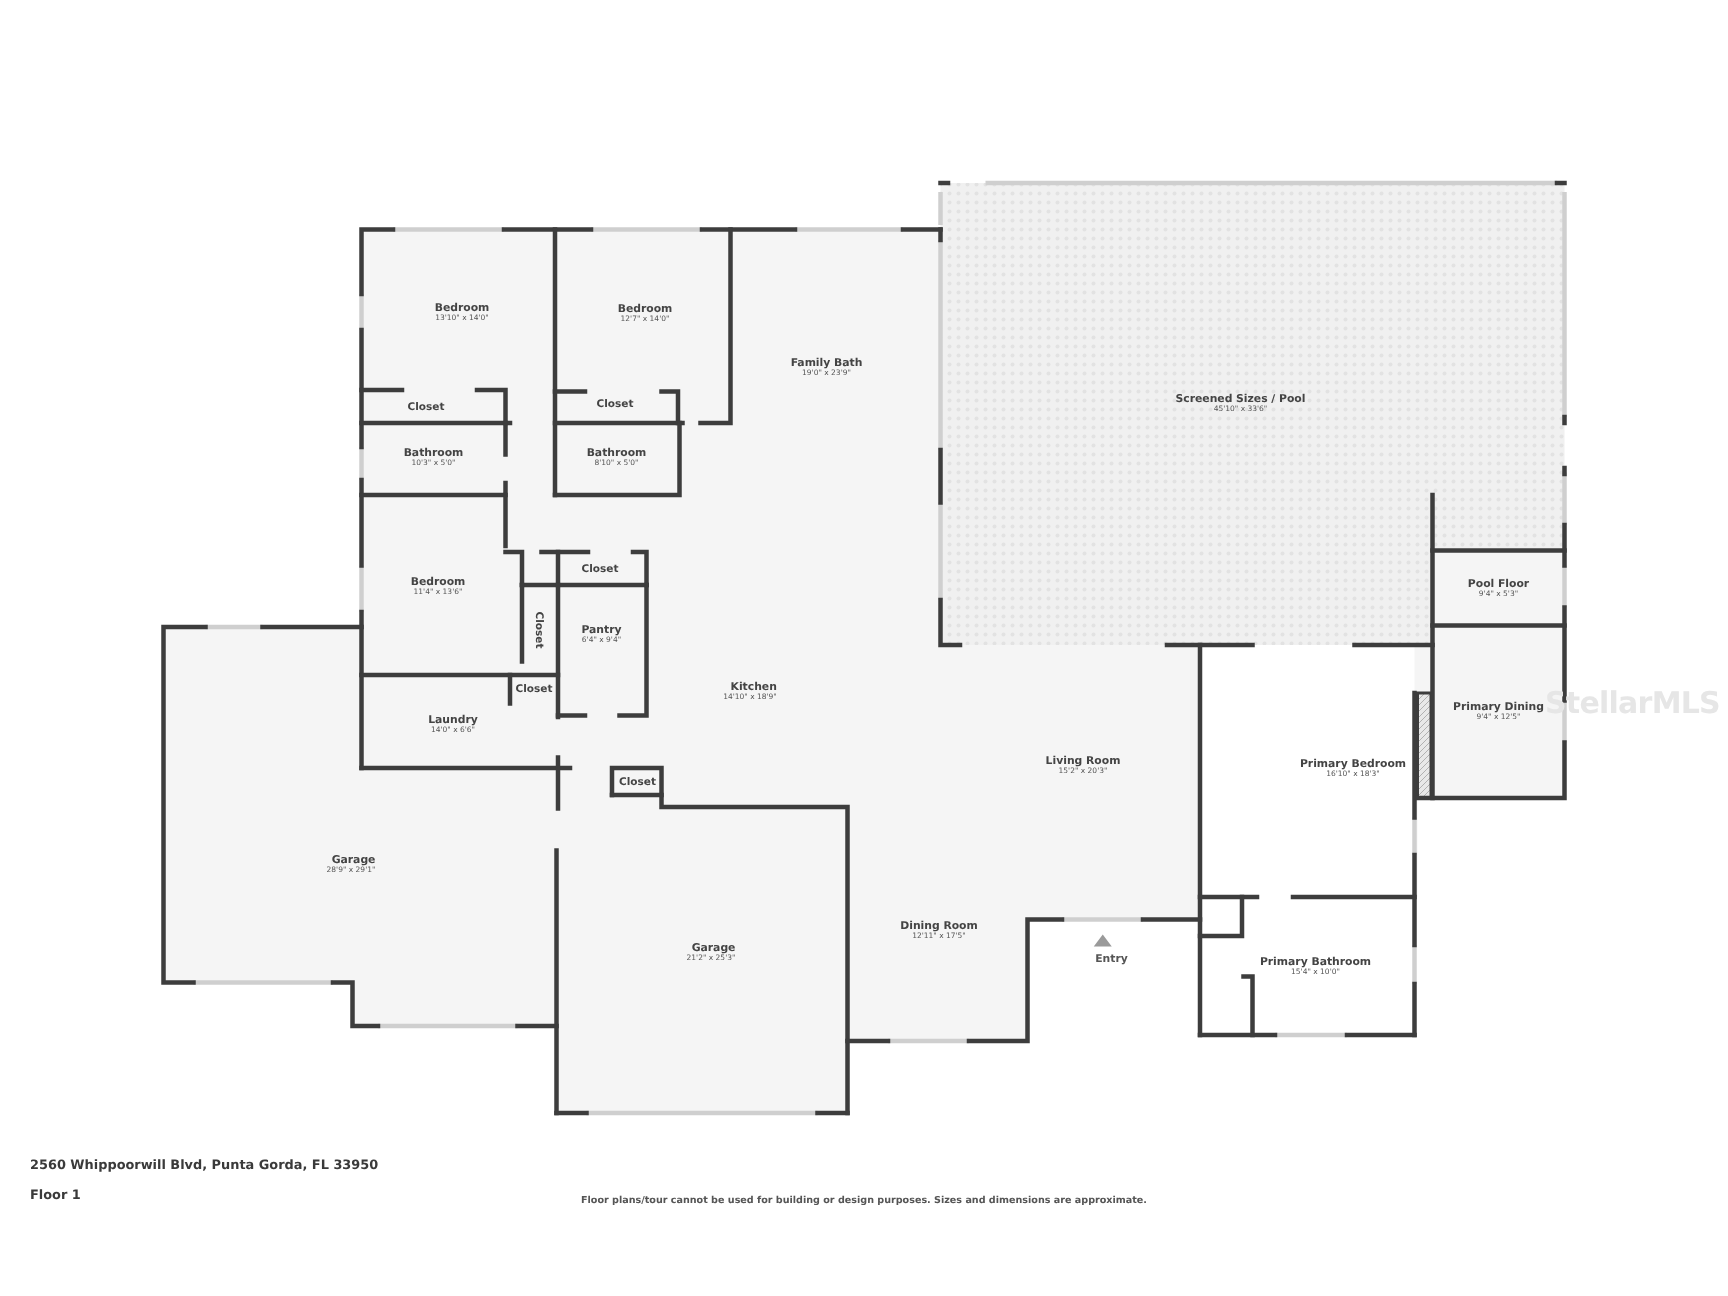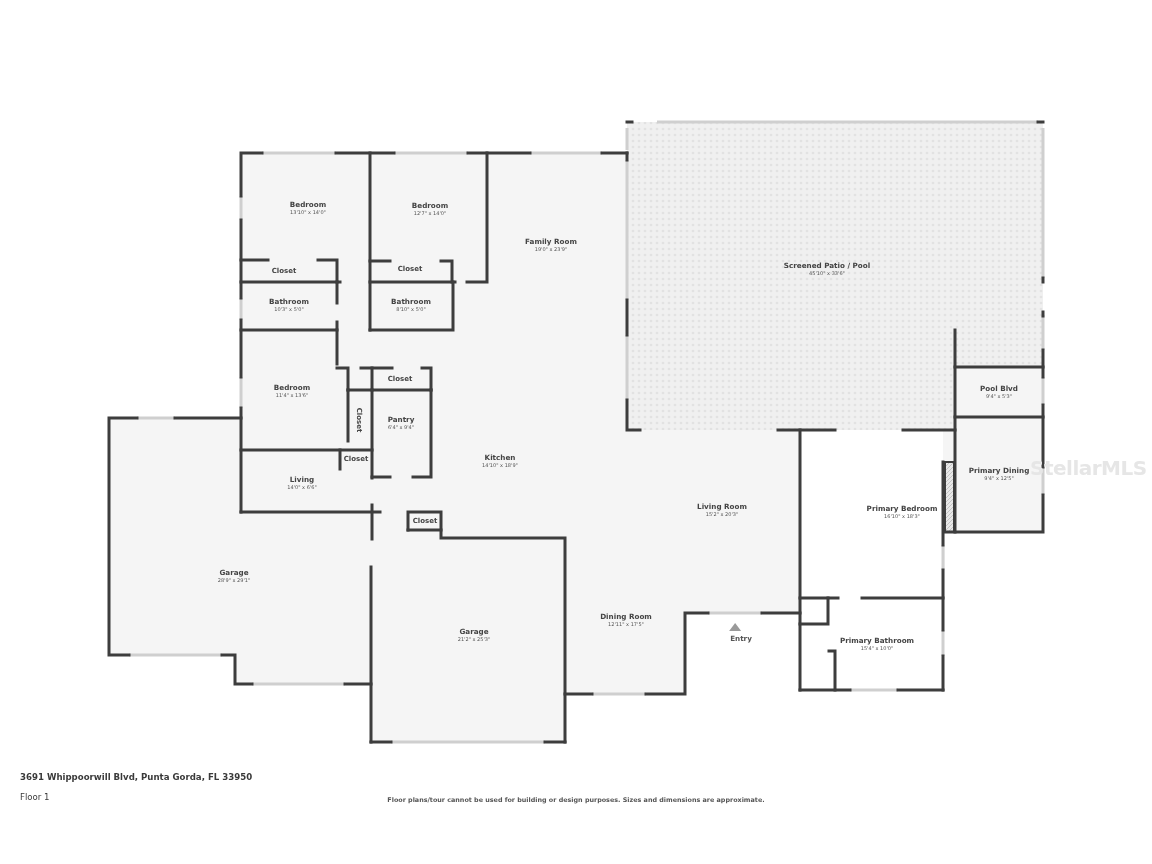--- a/index.html
+++ b/index.html
@@ -1,28 +1,28 @@
 <!DOCTYPE html>
 <html><head>
   <meta charset="utf-8">
   <style>
     html, body { margin: 0; padding: 0; background: #ffffff; }
     body { width: 1152px; height: 864px; position: relative; overflow: hidden;
            font-family: "DejaVu Sans", sans-serif; color: #3a3a3a; }
     #plan { position: absolute; left: 0; top: 0; width: 1152px; height: 864px; }
     .room-label { position: absolute; transform: translate(-50%, 0); text-align: center; white-space: nowrap; }
-    .room-name { font-size: 7.2px; font-weight: bold; color: #444; display: block; line-height: 9px; }
+    .room-name { font-size: 7.2px; font-weight: bold; color: #444; display: block; line-height: 9px; text-align: right; }
     .room-dim { font-size: 5px; color: #555; display: block; line-height: 7px; }
     .closet-label { position: absolute; transform: translate(-50%, -50%); font-size: 7px; font-weight: bold; color: #444; white-space: nowrap; }
     .closet-vert { transform: translate(-50%, -50%) rotate(90deg); }
     .entry { position: absolute; transform: translate(-50%, 0); text-align: center; }
     .entry-arrow { width: 0; height: 0; margin: 0 auto; border-left: 6px solid transparent; border-right: 6px solid transparent; border-bottom: 8px solid #9a9a9a; }
     .entry-text { font-size: 7.2px; font-weight: bold; color: #555; margin-top: 3px; padding-left: 12px; }
     .footer-address { position: absolute; left: 20px; top: 772px; font-size: 8.6px; font-weight: bold; color: #3a3a3a; }
-    .footer-floor { position: absolute; left: 20px; top: 792px; font-size: 8.6px; font-weight: normal; color: #3a3a3a; }
+    .footer-floor { position: absolute; left: 20px; top: 792px; font-size: 8.6px; font-weight: bold; color: #3a3a3a; }
     .footer-disclaimer { position: absolute; left: 576px; top: 796px; transform: translateX(-50%); font-size: 6.4px; font-weight: bold; color: #555; white-space: nowrap; text-align: right; }
     .watermark { position: absolute; left: 1030px; top: 420px; font-size: 20px; font-weight: bold; color: #e6e6e6; letter-spacing: -0.5px; margin-top: 36px; }
   </style>
 </head>
 <body>
 
 <svg id="plan" viewBox="0 0 1152 864" xmlns="http://www.w3.org/2000/svg">
   <defs>
     <pattern id="dots" width="6" height="6" patternUnits="userSpaceOnUse">
       <rect width="6" height="6" fill="#f0f0f0"></rect>
@@ -168,29 +168,29 @@
 </div>
 <div class="room-label" style="left:411px; top:297px;">
   <span class="room-name">Bathroom</span>
   <span class="room-dim">8'10" x 5'0"</span>
 </div>
 <div class="room-label" style="left:292px; top:383px;">
   <span class="room-name">Bedroom</span>
   <span class="room-dim">11'4" x 13'6"</span>
 </div>
 <div class="room-label" style="left:551px; top:237px;">
-  <span class="room-name">Family Room</span>
+  <span class="room-name">Family Bath</span>
   <span class="room-dim">19'0" x 23'9"</span>
 </div>
 <div class="room-label" style="left:827px; top:261px;">
-  <span class="room-name">Screened Patio / Pool</span>
+  <span class="room-name">Screened Sizes / Pool</span>
   <span class="room-dim">45'10" x 33'6"</span>
 </div>
 <div class="room-label" style="left:999px; top:384px;">
-  <span class="room-name">Pool Blvd</span>
+  <span class="room-name">Pool Floor</span>
   <span class="room-dim">9'4" x 5'3"</span>
 </div>
 <div class="room-label" style="left:999px; top:466px;">
   <span class="room-name">Primary Dining</span>
   <span class="room-dim">9'4" x 12'5"</span>
 </div>
 <div class="room-label" style="left:874px; top:504px;margin-left:28px;">
   <span class="room-name">Primary Bedroom</span>
   <span class="room-dim">16'10" x 18'3"</span>
 </div>
@@ -208,21 +208,21 @@
 </div>
 <div class="room-label" style="left:500px; top:453px;">
   <span class="room-name">Kitchen</span>
   <span class="room-dim">14'10" x 18'9"</span>
 </div>
 <div class="room-label" style="left:401px; top:415px;">
   <span class="room-name">Pantry</span>
   <span class="room-dim">6'4" x 9'4"</span>
 </div>
 <div class="room-label" style="left:302px; top:475px;">
-  <span class="room-name">Living</span>
+  <span class="room-name">Laundry</span>
   <span class="room-dim">14'0" x 6'6"</span>
 </div>
 <div class="room-label" style="left:234px; top:568px;">
   <span class="room-name">Garage</span>
   <span class="room-dim">28'9" x 29'1"</span>
 </div>
 <div class="room-label" style="left:474px; top:627px;">
   <span class="room-name">Garage</span>
   <span class="room-dim">21'2" x 25'3"</span>
 </div>
@@ -234,15 +234,15 @@
 <span class="closet-label" style="left:356px; top:459px;">Closet</span>
 <span class="closet-label" style="left:425px; top:521px;">Closet</span>
 
 <div class="entry" style="left:735px; top:623px;">
   <div class="entry-arrow"></div>
   <div class="entry-text">Entry</div>
 </div>
 
 <div class="watermark">StellarMLS</div>
 
-<div class="footer-address">3691 Whippoorwill Blvd, Punta Gorda, FL 33950</div>
+<div class="footer-address">2560 Whippoorwill Blvd, Punta Gorda, FL 33950</div>
 <div class="footer-floor">Floor 1</div>
 <div class="footer-disclaimer">Floor plans/tour cannot be used for building or design purposes. Sizes and dimensions are approximate.</div>
 
 </body></html>

